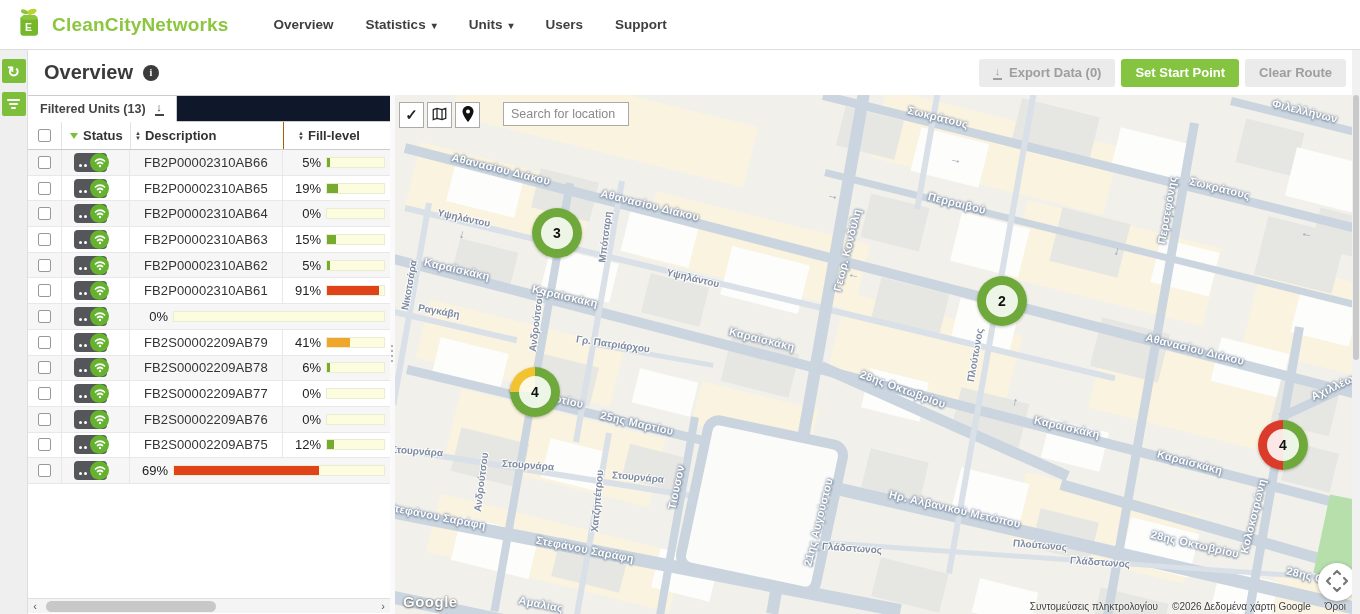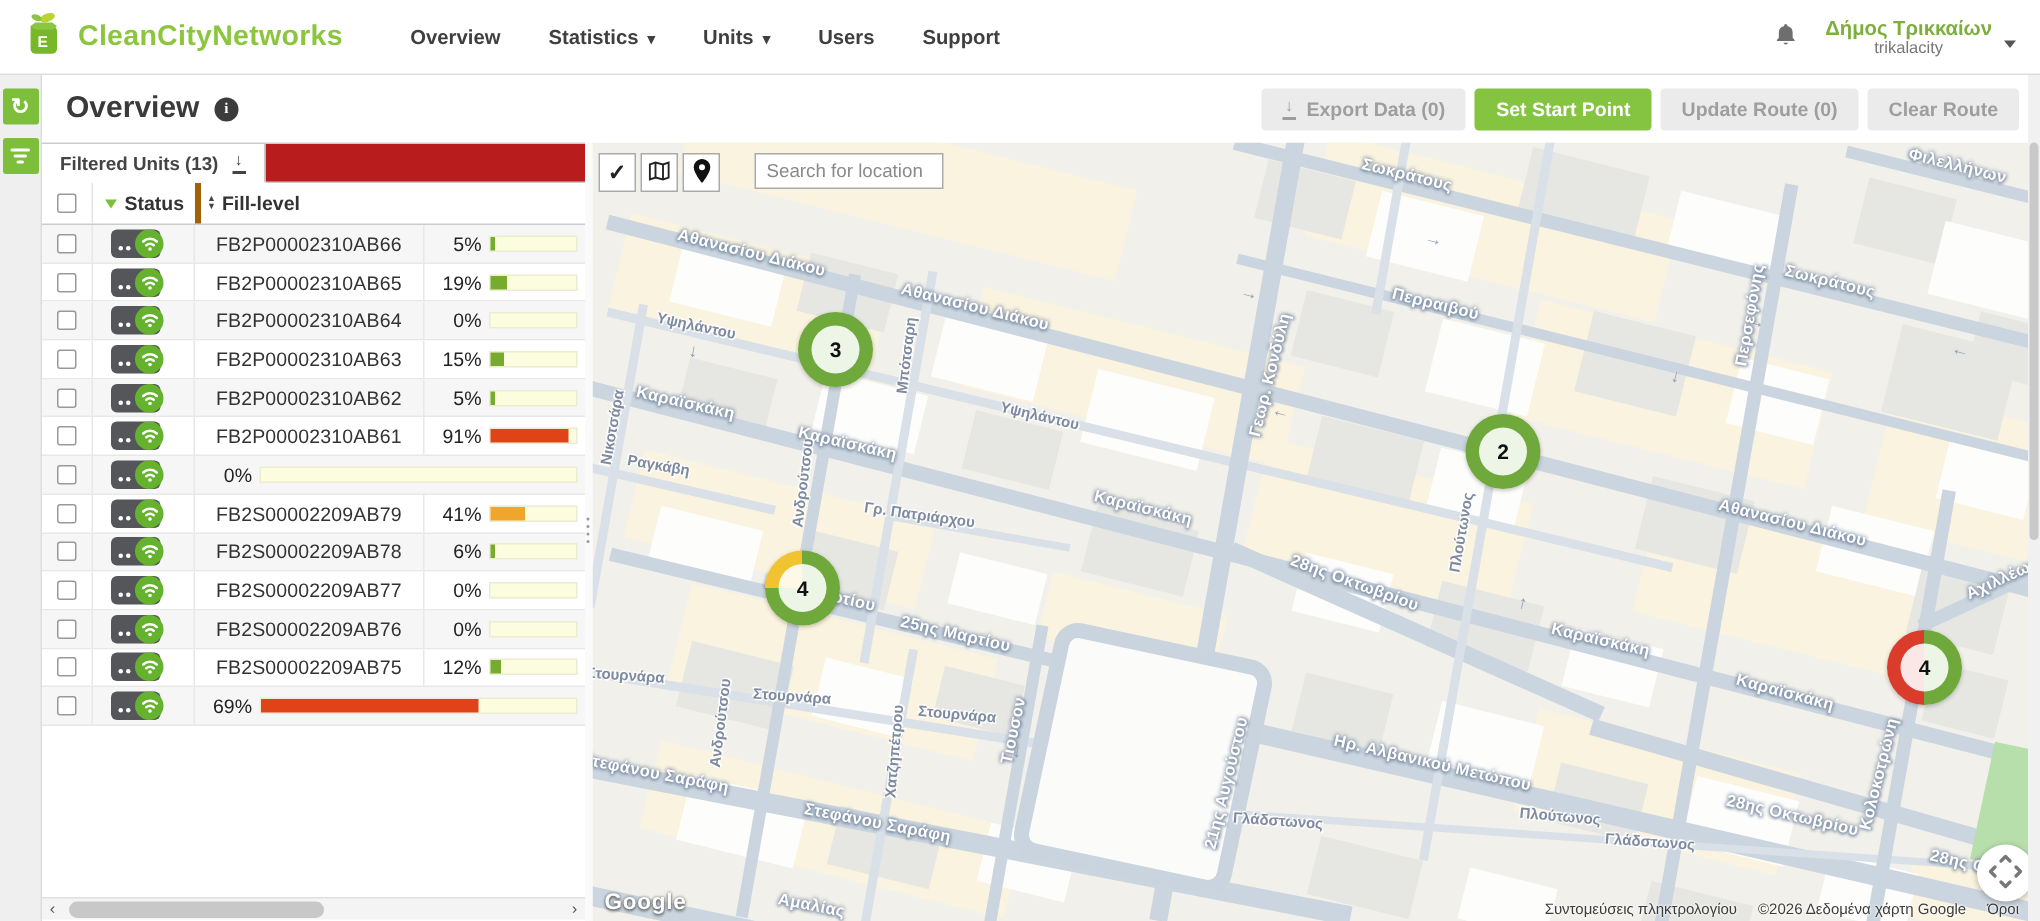--- a/index.html
+++ b/index.html
@@ -43,29 +43,29 @@
     display:flex; align-items:center; gap:7px; cursor:pointer; border:none; }
   .btn.gray { background:#ebebeb; color:#9e9e9e; }
   .btn.green { background:#85c440; color:#fff; }
   .dl { display:inline-flex; flex-direction:column; align-items:center; line-height:1; }
   .dl::before { content:"↓"; font-size:11px; font-weight:700; }
   .dl::after { content:""; display:block; width:9px; height:2px; background:currentColor; margin-top:1px; }
 
   
   #panel { position:absolute; left:28px; top:95px; width:362px; height:519px; background:#fff;
     border-top:1px solid #ccc; z-index:10; }
-  #tabstrip { height:26px; background:#b91c1c; border-bottom:1px solid #c9c9c9; display:flex; }
+  #tabstrip { height:26px; background:#0f172a; border-bottom:1px solid #c9c9c9; display:flex; }
   .tab { background:#fff; border-right:1px solid #c9c9c9; border-bottom:1px solid #fff; margin-bottom:-1px;
     padding:0 12px; display:flex; align-items:center; gap:9px; font-weight:700; font-size:12.5px; color:#444; cursor:pointer; }
   #thead { height:28px; display:flex; align-items:center; border-bottom:1px solid #ccc; font-weight:700; color:#333; }
   .hc { display:flex; align-items:center; height:100%; }
   .hc0 { width:34px; justify-content:center; border-right:1px solid #e3e3e3; }
   .hc1 { width:68px; padding-left:8px; gap:5px; }
   .hc2 { width:153px; padding-left:4px; gap:4px; border-left:1px solid #e3e3e3; }
-  .hc3 { flex:1; padding-left:4px; gap:4px; border-left:4px solid #a16207;text-align:right; }
+  .hc3 { flex:1; padding-left:14px; gap:4px; border-left:1px solid #a16207;text-align:right; }
   .tri-green { width:0; height:0; border-left:4px solid transparent; border-right:4px solid transparent; border-top:6px solid #7dbe3b; }
   .sort { display:inline-flex; flex-direction:column; line-height:.8; color:#444; }
   .sort::before { content:"▲"; font-size:6px; } .sort::after { content:"▼"; font-size:6px; }
   #rows { }
   .trow { height:25.7px; display:flex; align-items:center; border-bottom:1px solid #e8e8e8; background:#f6f6f6; cursor:pointer; }
   .trow.even { background:#fff; }
   .cell { display:flex; align-items:center; height:100%; }
   .c0 { width:34px; justify-content:center; border-right:1px solid #e8e8e8; }
   .c1 { width:68px; padding-left:12px; border-right:1px solid #e8e8e8; }
   .c2 { width:153px; padding-left:14px; font-size:13px; color:#333; border-right:1px solid #e8e8e8; letter-spacing:.1px; }
@@ -147,33 +147,20 @@
           </svg></span>
       <span class="brand-text">CleanCityNetworks</span>
     </div>
     <nav id="nav">
         <div class="nav-item">Overview</div>
         <div class="nav-item has-caret">Statistics</div>
         <div class="nav-item has-caret">Units</div>
         <div class="nav-item">Users</div>
         <div class="nav-item">Support</div>
       </nav>
-    <div id="topbar-right">
-      <span><svg width="17" height="18" viewBox="0 0 24 24" fill="#6e6e6e">
-            <path d="M12 2c-.8 0-1.5.7-1.5 1.5v.6A6.5 6.5 0 0 0 5.5 10.5V15l-1.8 2.2c-.3.4 0 1 .5 1h15.6c.5 0 .8-.6.5-1L18.5 15v-4.5a6.5 6.5 0 0 0-5-6.4v-.6C13.5 2.7 12.8 2 12 2z"></path>
-            <path d="M9.8 19.8a2.3 2.3 0 0 0 4.4 0z"></path>
-          </svg></span>
-      <div id="account">
-        <div class="acct-text">
-          <span class="acct-name">Δήμος Τρικκαίων</span>
-          <span class="acct-sub">trikalacity</span>
-        </div>
-        <span class="caret-down"></span>
-      </div>
-    </div>
   </header>
 
   <div id="leftrail">
     <div class="rail-btn">
         <span class="refresh-glyph">↻</span>
       </div>
     <div class="rail-btn">
         <span class="f-bars">
           <i></i>
           <i></i>
@@ -185,23 +172,20 @@
   <div id="headrow">
     <span id="page-title">Overview</span>
     <span class="info-icon">i</span>
     <div id="hbtns">
         <div class="btn gray">
           <div class="dl"></div>
           <span>Export Data (0)</span>
         </div>
         <div class="btn green">
           <span>Set Start Point</span>
-        </div>
-        <div class="btn gray">
-          <span>Update Route (0)</span>
         </div>
         <div class="btn gray">
           <span>Clear Route</span>
         </div>
       </div>
   </div>
 
   <div id="panel">
     <div id="tabstrip">
       <div class="tab">
@@ -209,20 +193,24 @@
         <span class="dl"></span>
       </div>
     </div>
     <div id="thead">
       <span class="hc hc0">
           <span class="cb"></span>
         </span>
       <span class="hc hc1">
           <span class="tri-green"></span>
           <span>Status</span>
+        </span>
+      <span class="hc hc2">
+          <span class="sort"></span>
+          <span>Description</span>
         </span>
       <span class="hc hc3">
           <span class="sort"></span>
           <span>Fill-level</span>
         </span>
     </div>
     <div id="rows">
         <div class="trow">
           <span class="cell c0">
             <span class="cb"></span>

